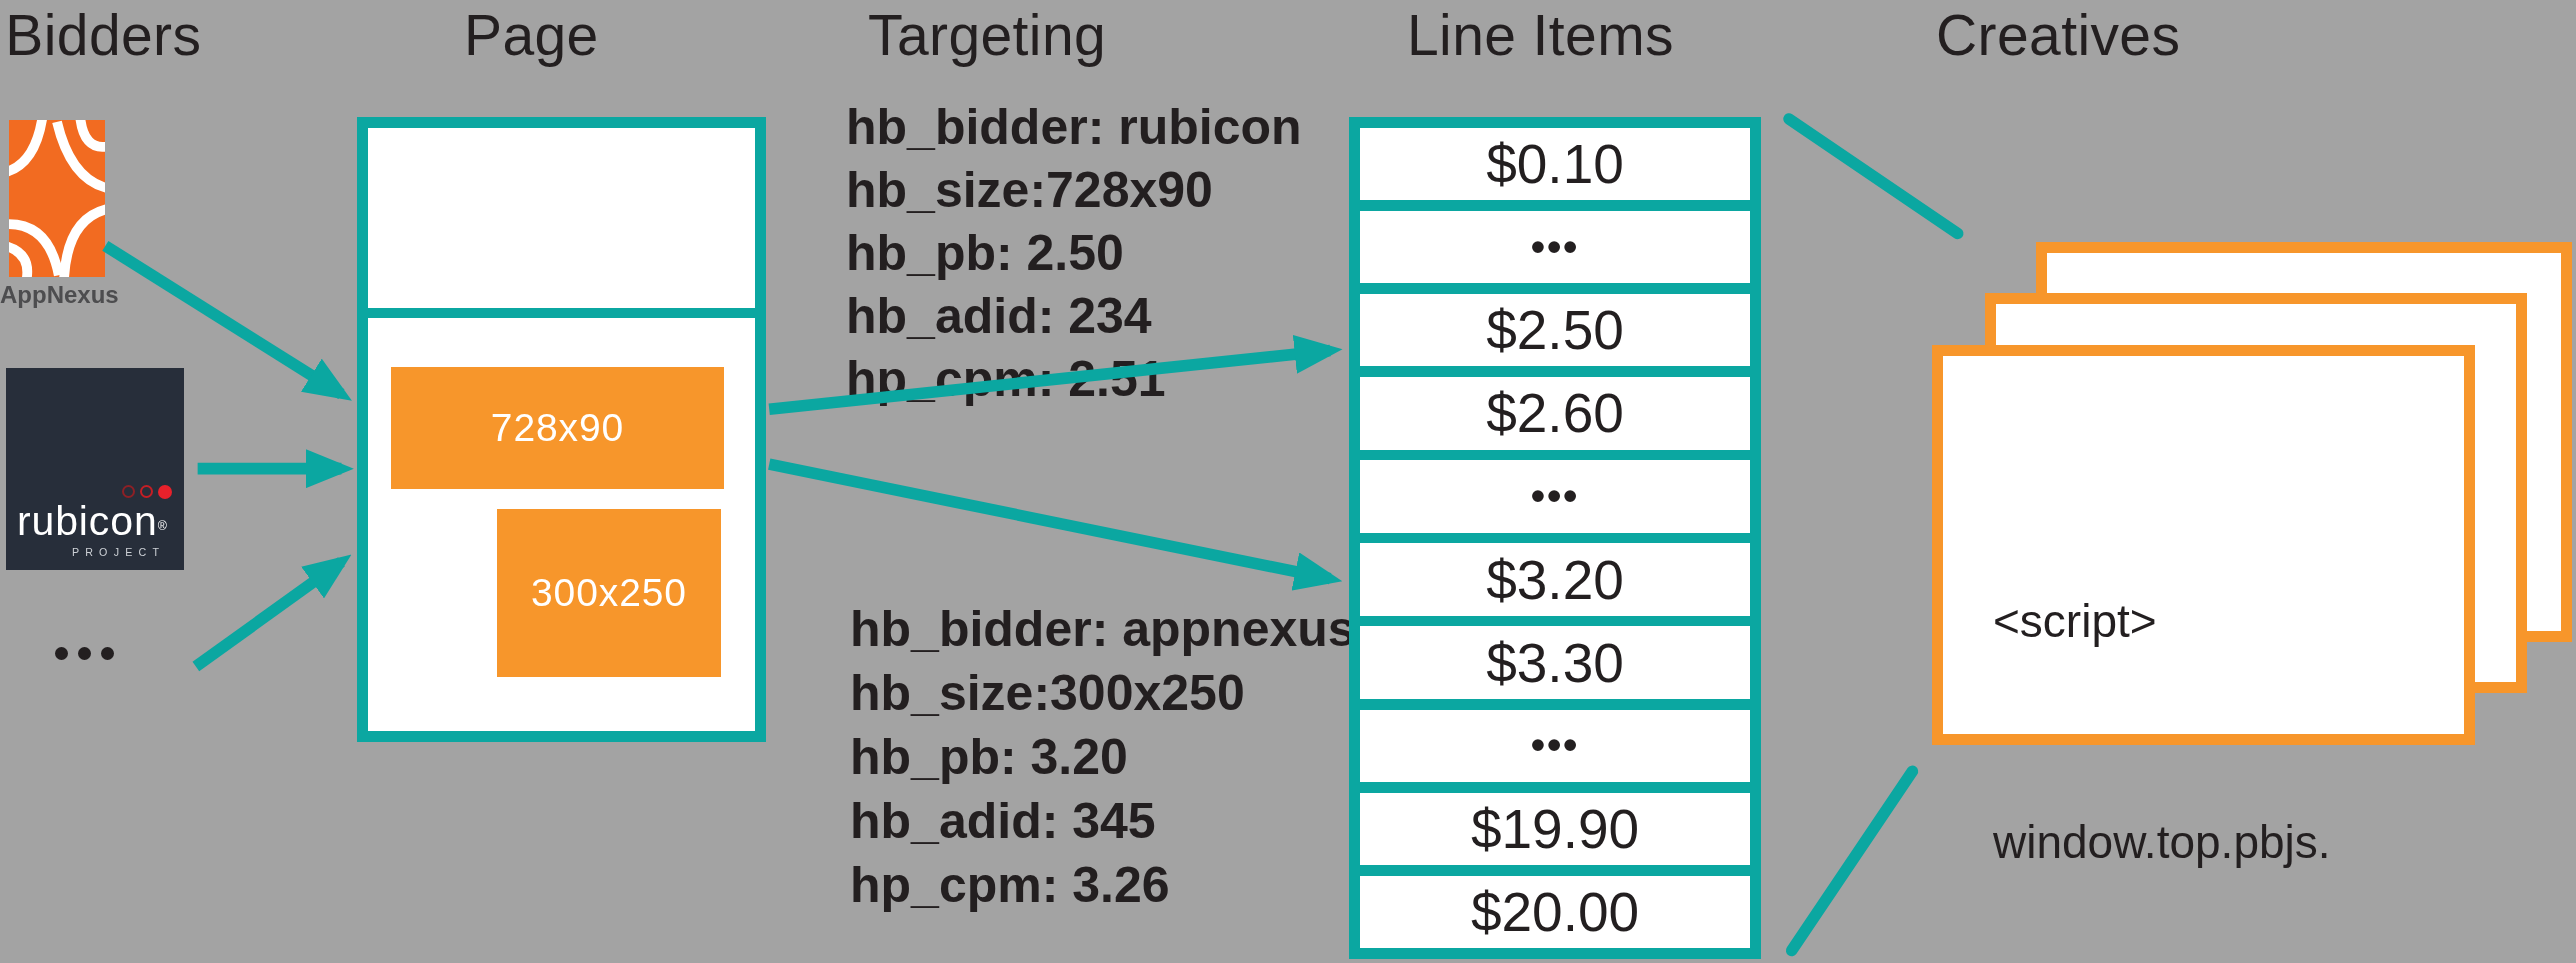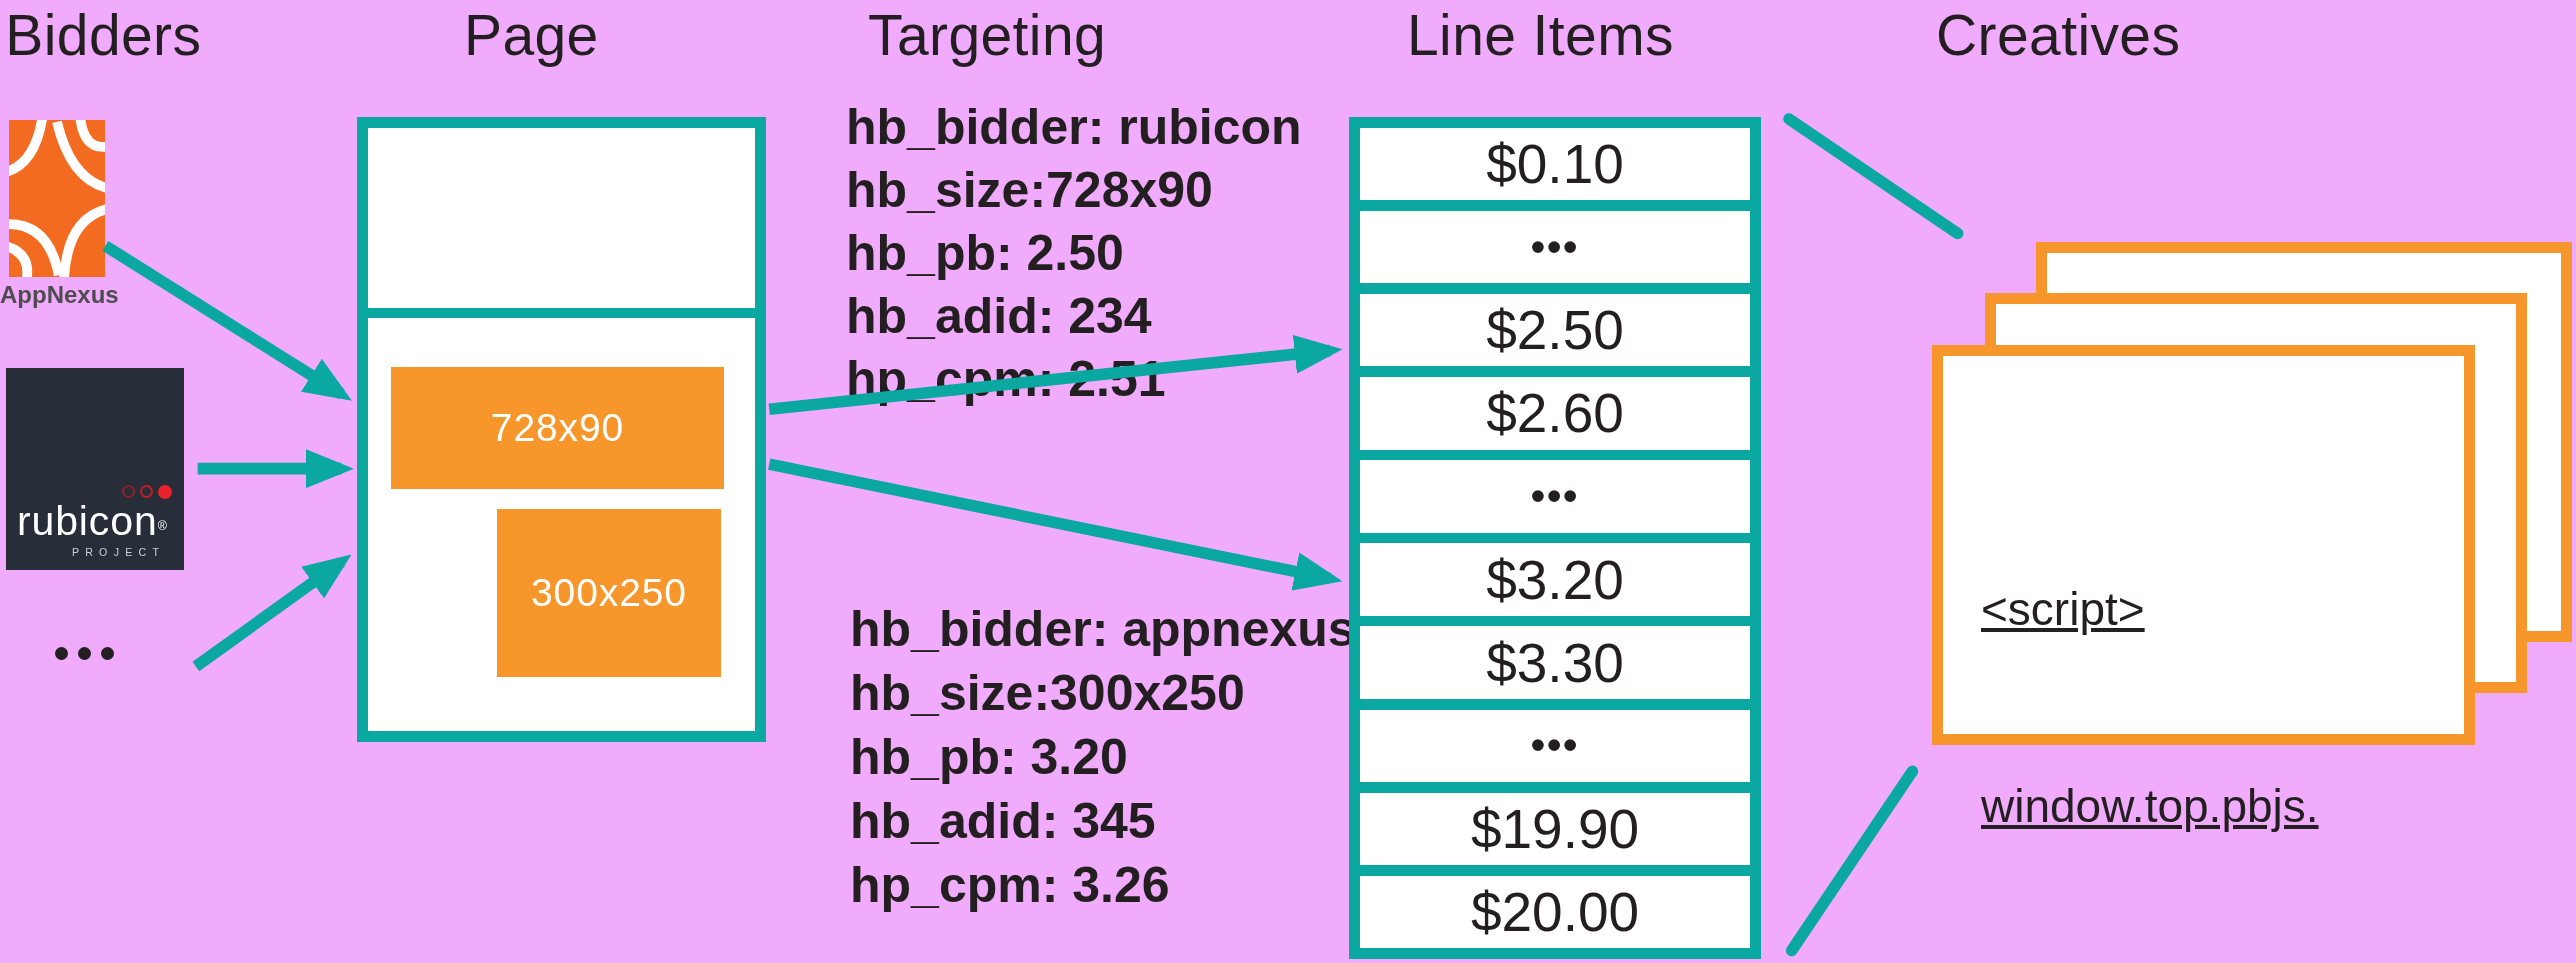--- a/index.html
+++ b/index.html
@@ -1,16 +1,16 @@
 <!DOCTYPE html>
 <html style="font-size:14px"><head>
 <meta charset="utf-8">
 <style>
   html,body{margin:0;padding:0;background:#ffffff;}
-  #canvas{position:relative;width:2576px;height:963px;background:#f0abfc;overflow:hidden;
+  #canvas{position:relative;width:2576px;height:963px;background:#a3a3a3;overflow:hidden;
           font-family:"Liberation Sans",sans-serif;color:#231f20;}
 
   .col-header{position:absolute;top:1.8px;font-size:57px;font-weight:500;color:#231f20;
               letter-spacing:0.4px;white-space:nowrap;}
 
   
   .apn-logo{position:absolute;left:9px;top:120px;width:96px;height:157px;background:#f26b21;}
   .apn-label{position:absolute;left:0;top:281px;width:114px;text-align:center;
              font-size:24px;font-weight:bold;color:#4d4d4f;}
   .rubicon-logo{position:absolute;left:6.2px;top:368px;width:178px;height:202px;background:#272e3a;
@@ -49,21 +49,21 @@
           font-size:55px;color:#231f20;}
   .li-row.dots{font-size:41px;font-weight:bold;letter-spacing:1.8px;}
 
   
   .creative-card{position:absolute;background:#ffffff;border:11.5px solid #f7962b;box-sizing:border-box;}
   .card-back{left:2036px;top:242px;width:536px;height:400px;z-index:1;}
   .card-middle{left:1985px;top:293px;width:542px;height:400px;z-index:2;}
   .card-front{left:1932px;top:345px;width:543px;height:400px;z-index:3;}
   .creative-code{position:absolute;left:1977px;top:448px;z-index:4;font-size:46px;line-height:63px;
                  font-weight:500;white-space:pre;}
-  .creative-code p{margin:4px;text-decoration:underline;}
+  .creative-code p{margin:16px;}
   .creative-code p.indent{padding-left:52px;}
 
   
   #connectors{position:absolute;left:0;top:0;width:2576px;height:963px;z-index:5;pointer-events:none;}
 </style>
 </head>
 <body>
 
 <div id="canvas">
 

